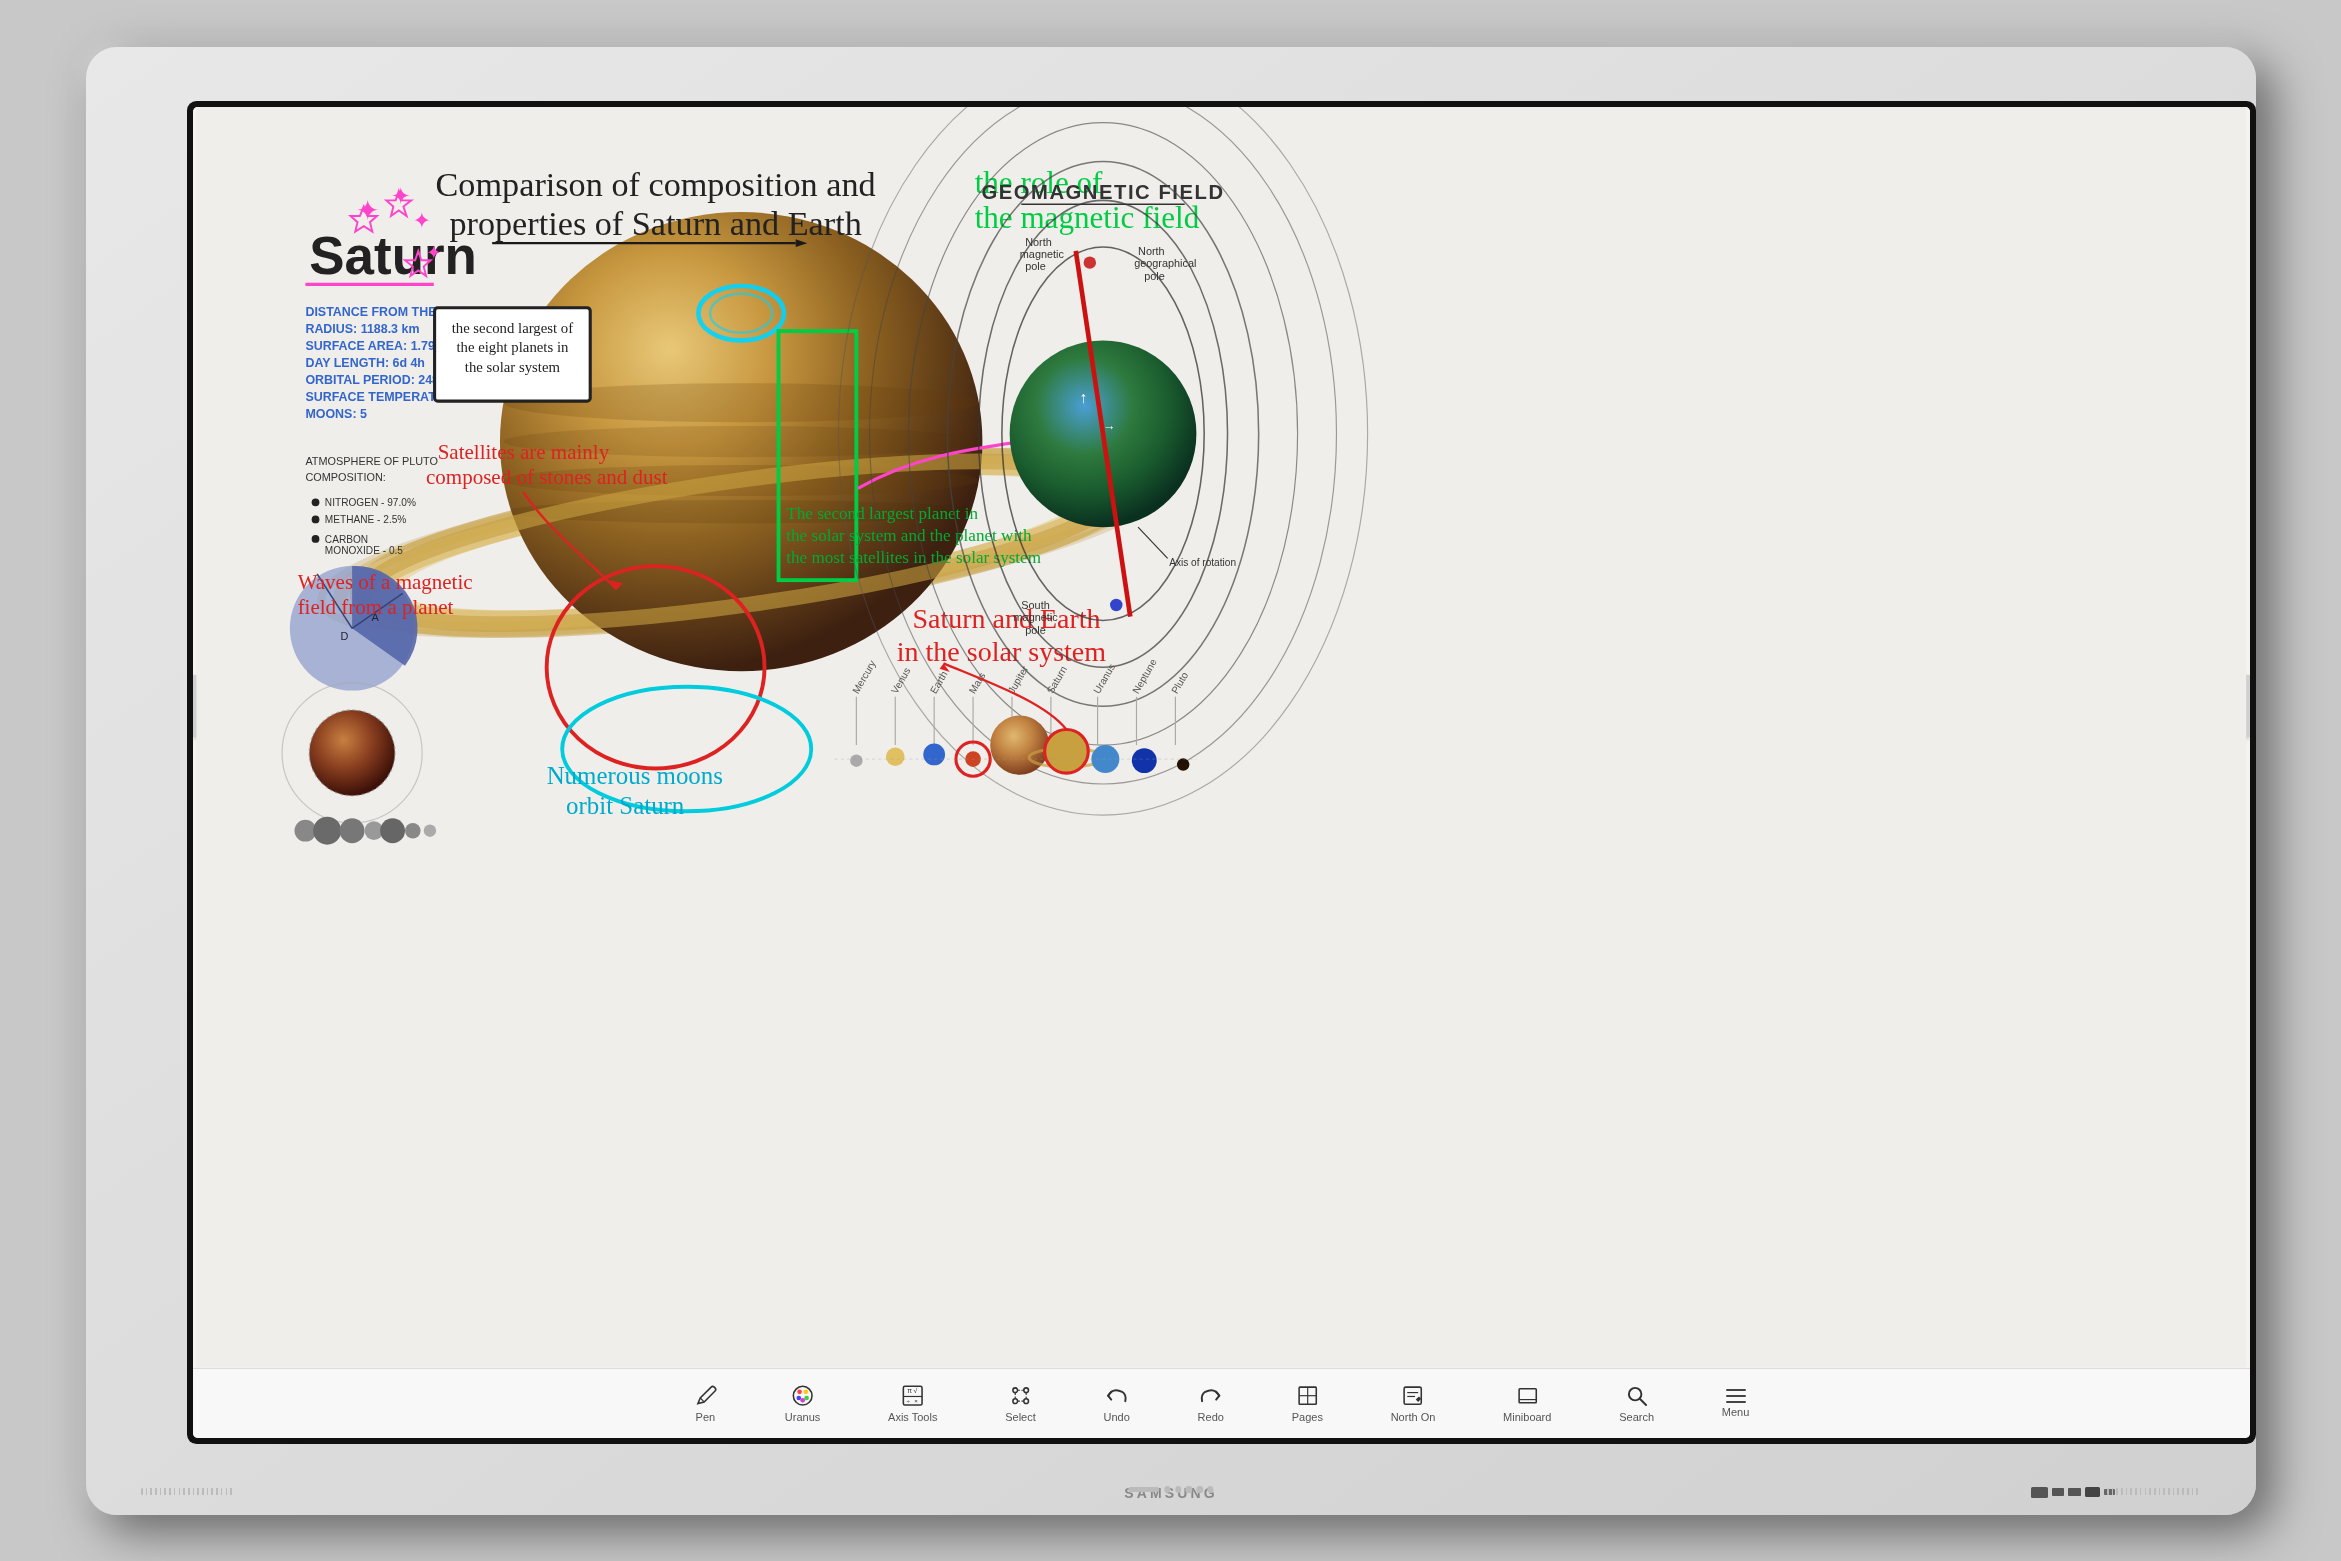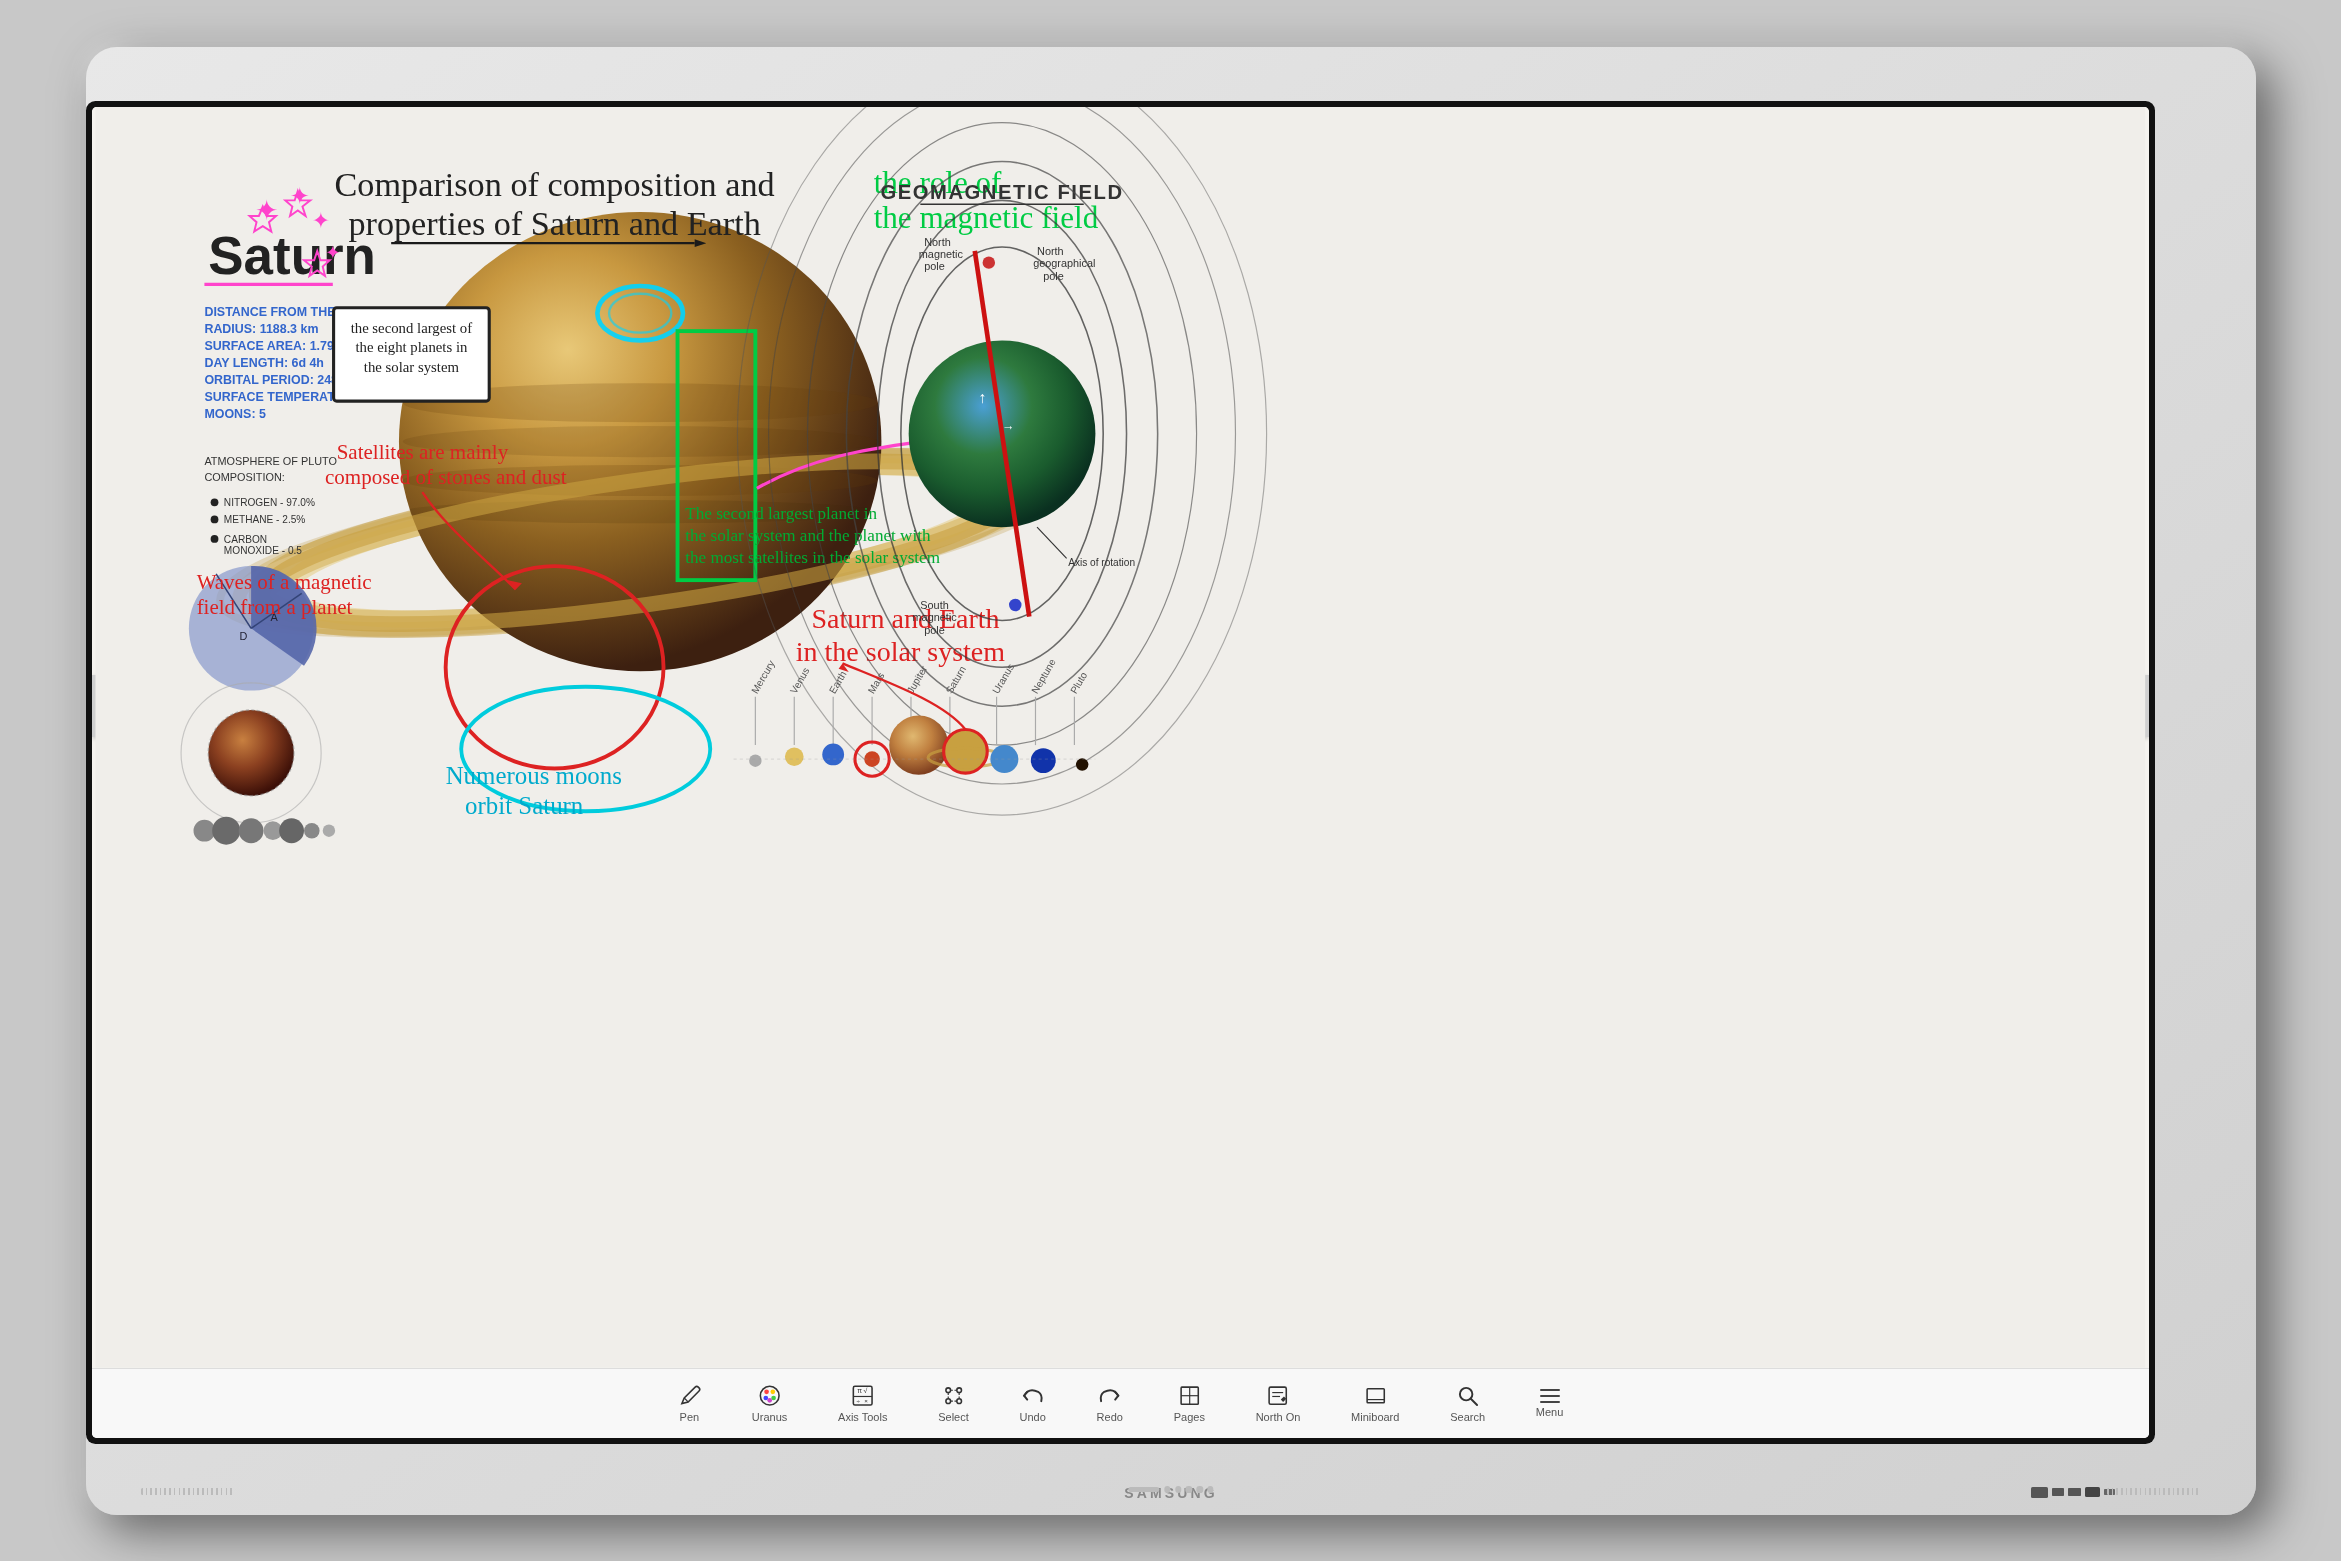--- a/index.html
+++ b/index.html
@@ -16,21 +16,21 @@
 
     .tv-outer {
       width: 2170px;
       height: 1468px;
       background: linear-gradient(145deg, #e8e8e8, #d0d0d0);
       border-radius: 31px;
       box-shadow: 15.6px 15.6px 47px rgba(0,0,0,0.5), -3.9px -3.9px 15.6px rgba(255,255,255,0.3);
       position: relative;
       display: flex;
       flex-direction: column;
-      align-items: flex-start;
+      align-items: flex-end;
       justify-content: center;
     }
 
     .tv-screen-border {
       width: 2069px;
       height: 1343px;
       background: #111;
       border-radius: 9.4px;
       position: relative;
       overflow: hidden;
@@ -64,21 +64,21 @@
       position: absolute;
       bottom: 0;
       left: 0;
       right: 0;
       height: 70px;
       background: #f8f8f8;
       border-top: 0.8px solid #ddd;
       display: flex;
       align-items: center;
       justify-content: center;
-      gap: 32px;
+      gap: 49px;
       padding: 0 15.6px;
     }
 
     .toolbar-item {
       display: flex;
       flex-direction: column;
       align-items: center;
       justify-content: center;
       gap: 3.1px;
       cursor: pointer;

